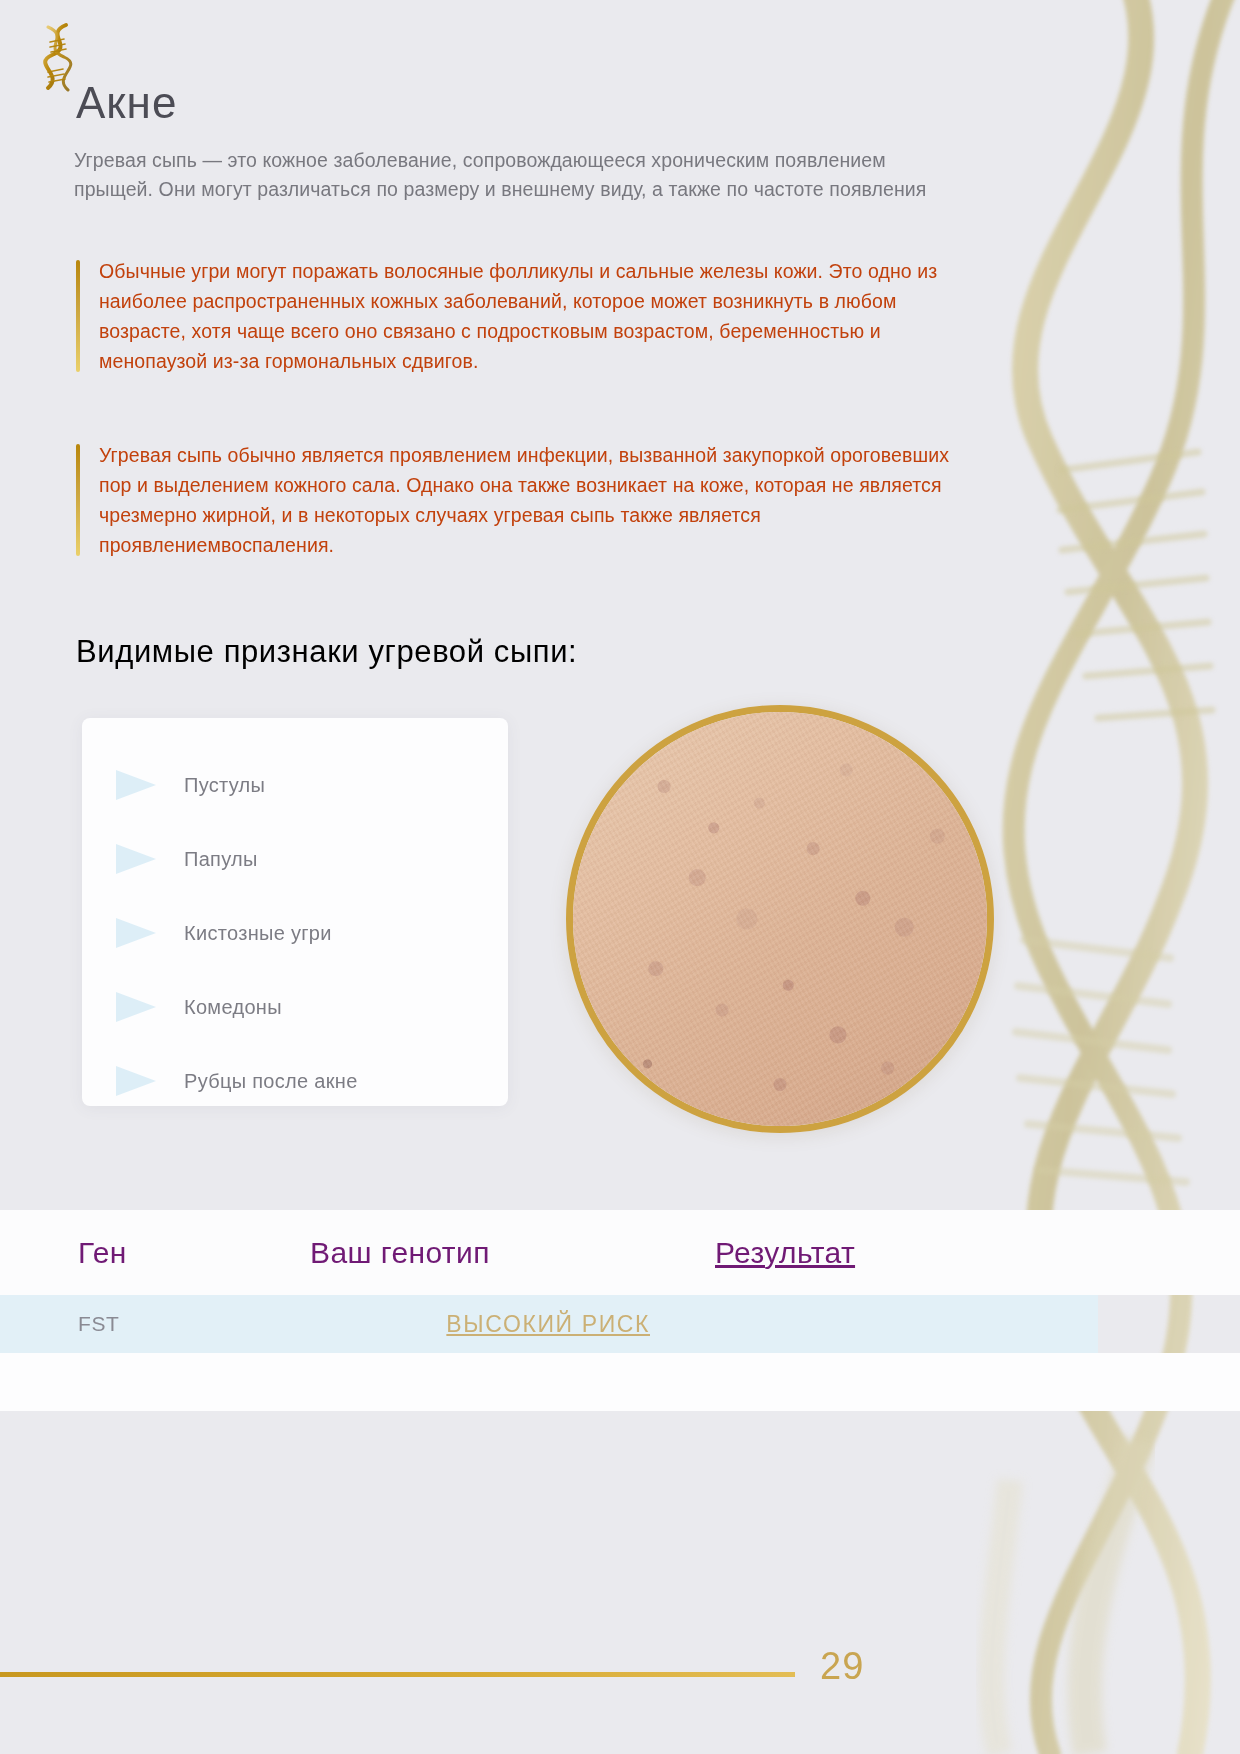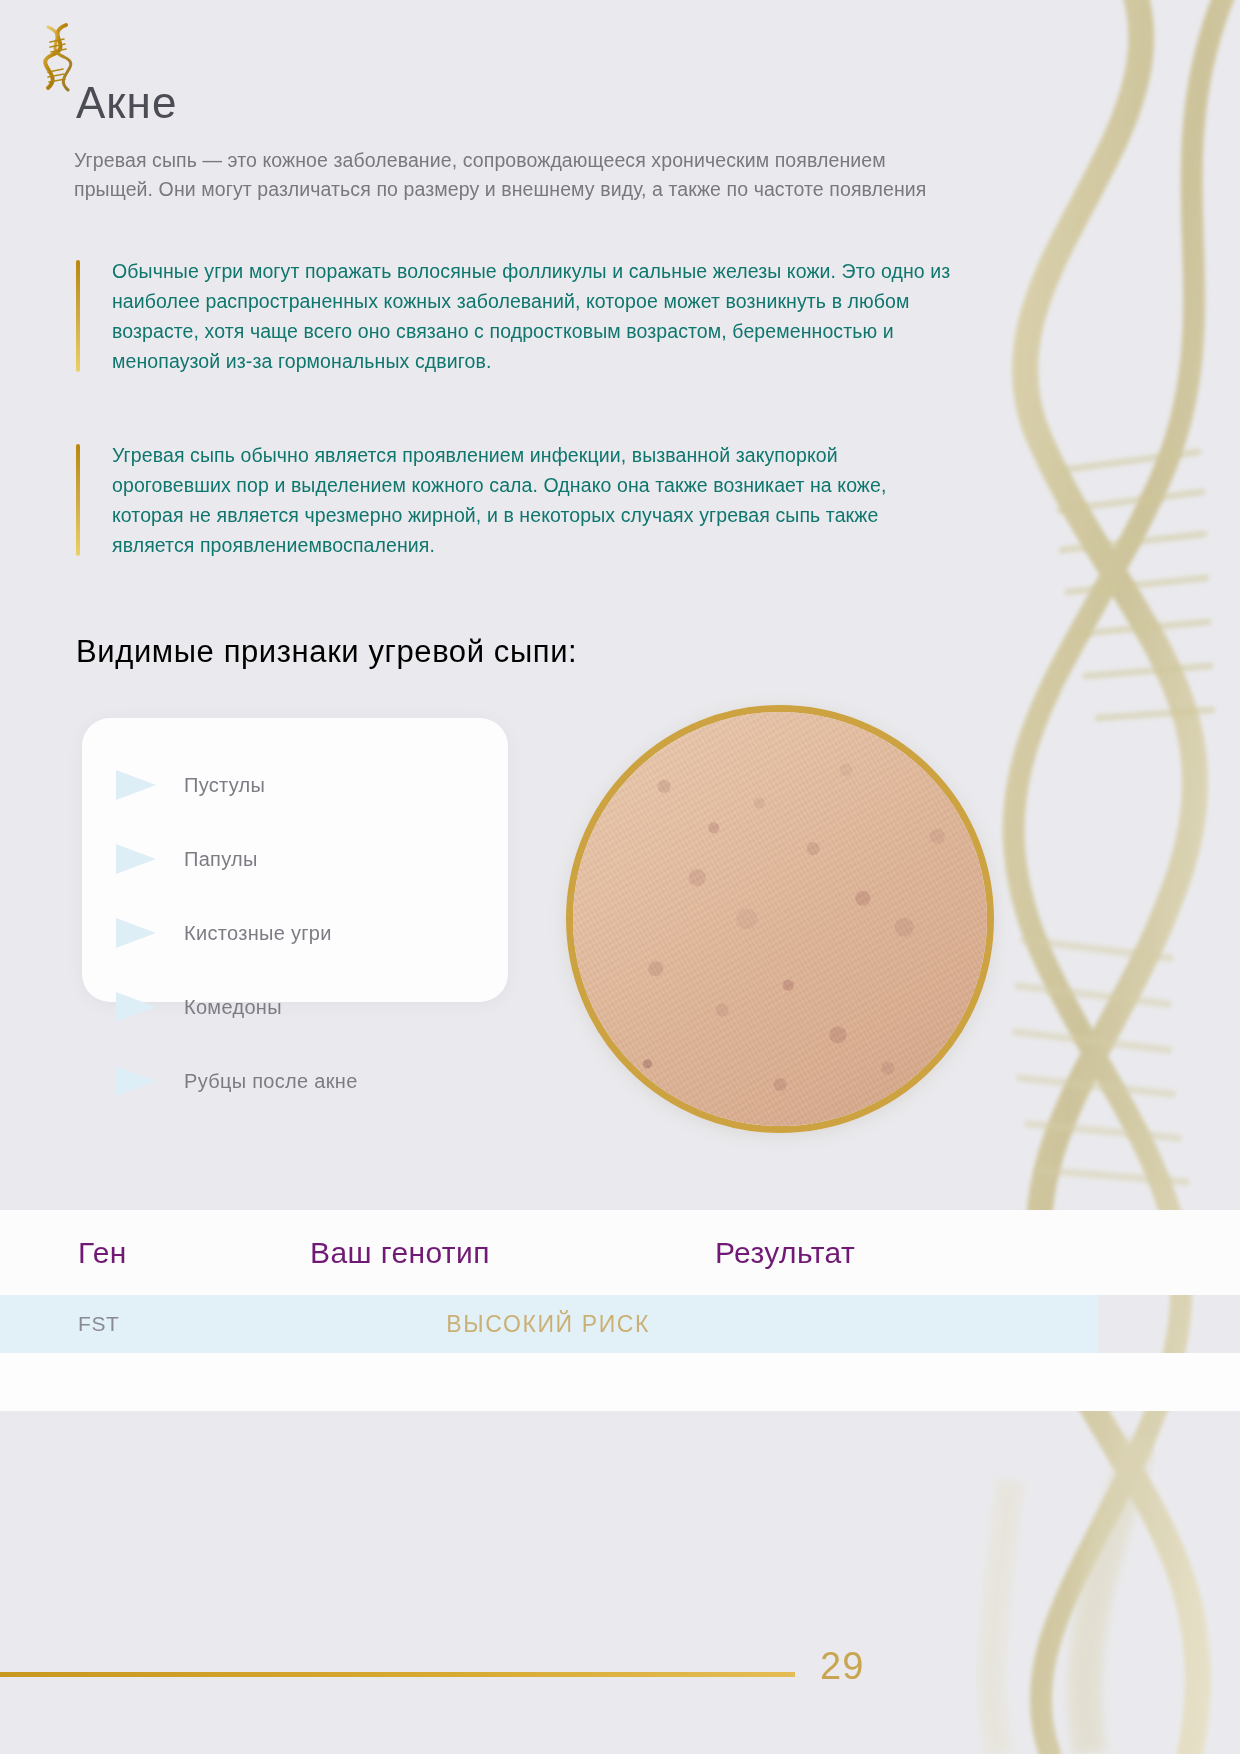--- a/index.html
+++ b/index.html
@@ -41,46 +41,46 @@
   
   .intro {
     position:absolute; left:74px; top:146px; width:880px;
     font-size:19.5px; line-height:29px; font-weight:300;
     color:#78787f; letter-spacing:.1px;
   }
 
   
   .quote {
     position:absolute; left:76px; width:880px;
-    padding-left:36px;
+    padding-left:23px;
     font-size:19.5px; line-height:30px; font-weight:300;
-    color:#0f766e; letter-spacing:.1px;
+    color:#c2410c; letter-spacing:.1px;
   }
   .quote::before {
     content:"";
     position:absolute; left:0; top:4px; bottom:4px;
     width:4px; border-radius:2px;
     background:linear-gradient(to bottom,#b8860b 0%,#caa33c 40%,#ead06a 100%);
   }
   #quote-1 { top:256px; }
   #quote-2 { top:440px; }
 
   
   .section-heading {
     position:absolute; left:76px; top:634px;
     font-size:31px; font-weight:300; letter-spacing:.6px;
     color:#000000;
   }
 
   
   .symptom-card {
     position:absolute; left:82px; top:718px;
-    width:426px; height:284px;
+    width:426px; height:388px;
     background:#fdfdfe;
-    border-radius:28px;
+    border-radius:8px;
     box-shadow:0 2px 16px rgba(90,90,110,.07);
     padding:30px 16px 0 0;
     z-index:3;
   }
   .symptom-item {
     display:flex; align-items:center;
     height:74px;
     padding-left:32px;
   }
   .arrow-icon {
@@ -151,21 +151,21 @@
     background:#e2f0f7;
     display:flex; align-items:center;
   }
   .table-foot {
     position:absolute; left:0; top:143px;
     width:1240px; height:58px;
     background:#fdfdfe;
   }
   .col-gene   { width:310px; padding-left:78px; }
   .col-geno   { width:405px; }
-  .col-result { width:525px; }
+  .col-result { width:525px;text-decoration:underline; }
 
   .th {
     font-size:30px; font-weight:300; color:#701a75; letter-spacing:.4px;
   }
   .td {
     font-size:21px; font-weight:300; color:#8a8a93; letter-spacing:.6px;
   }
   .td-result {
     font-size:23px; font-weight:300; letter-spacing:1.6px;
     color:#cbb075; text-align:right; padding-right:185px;

